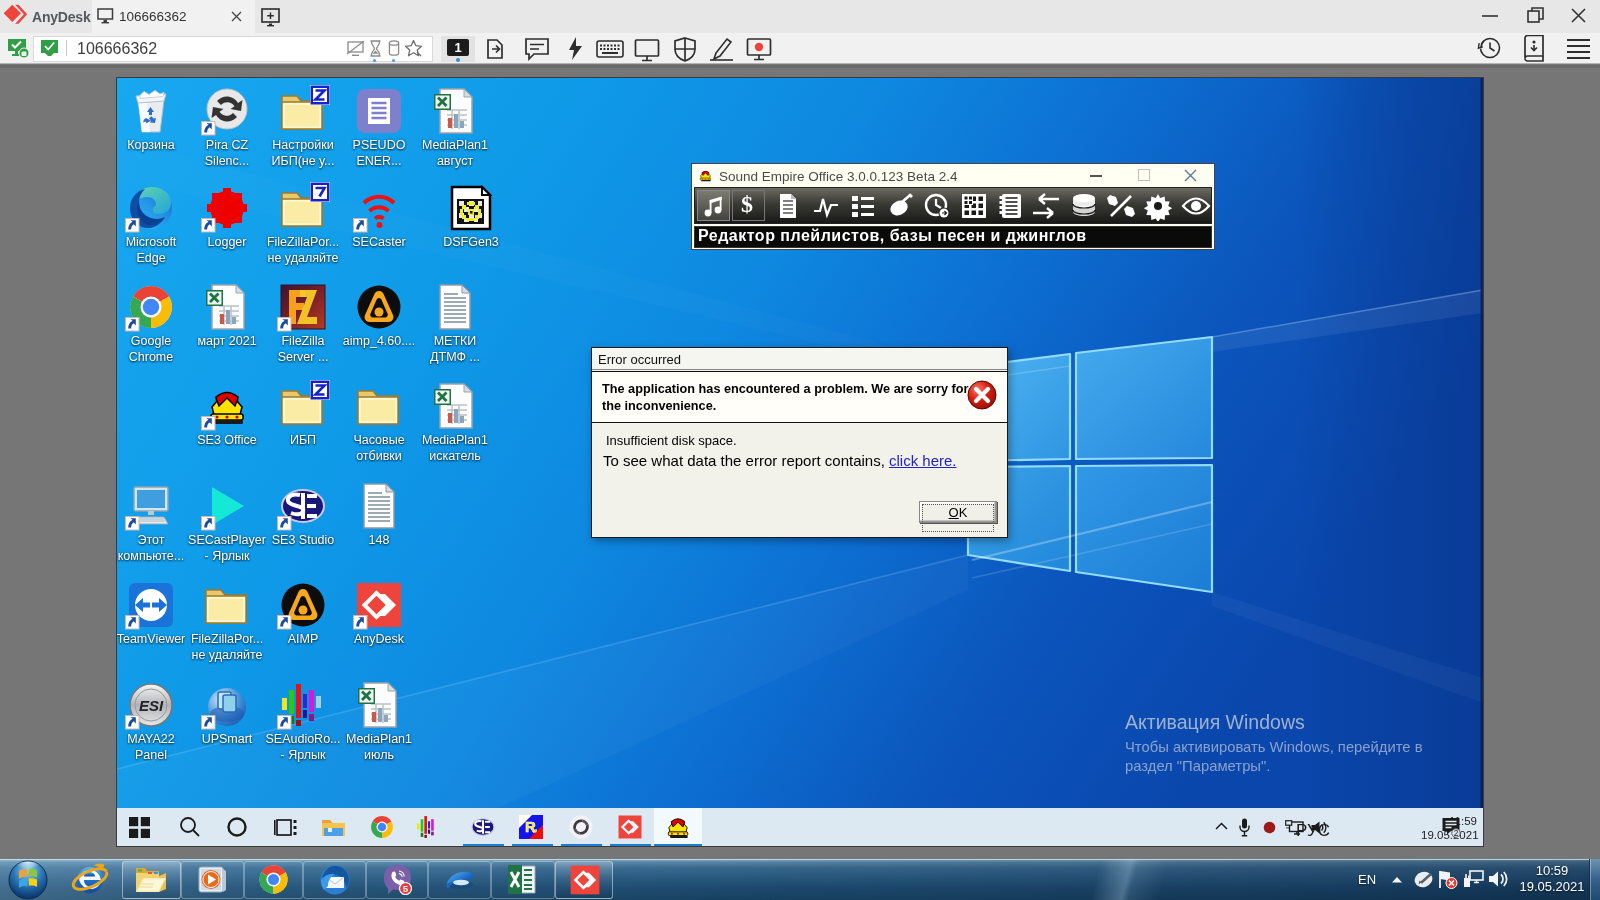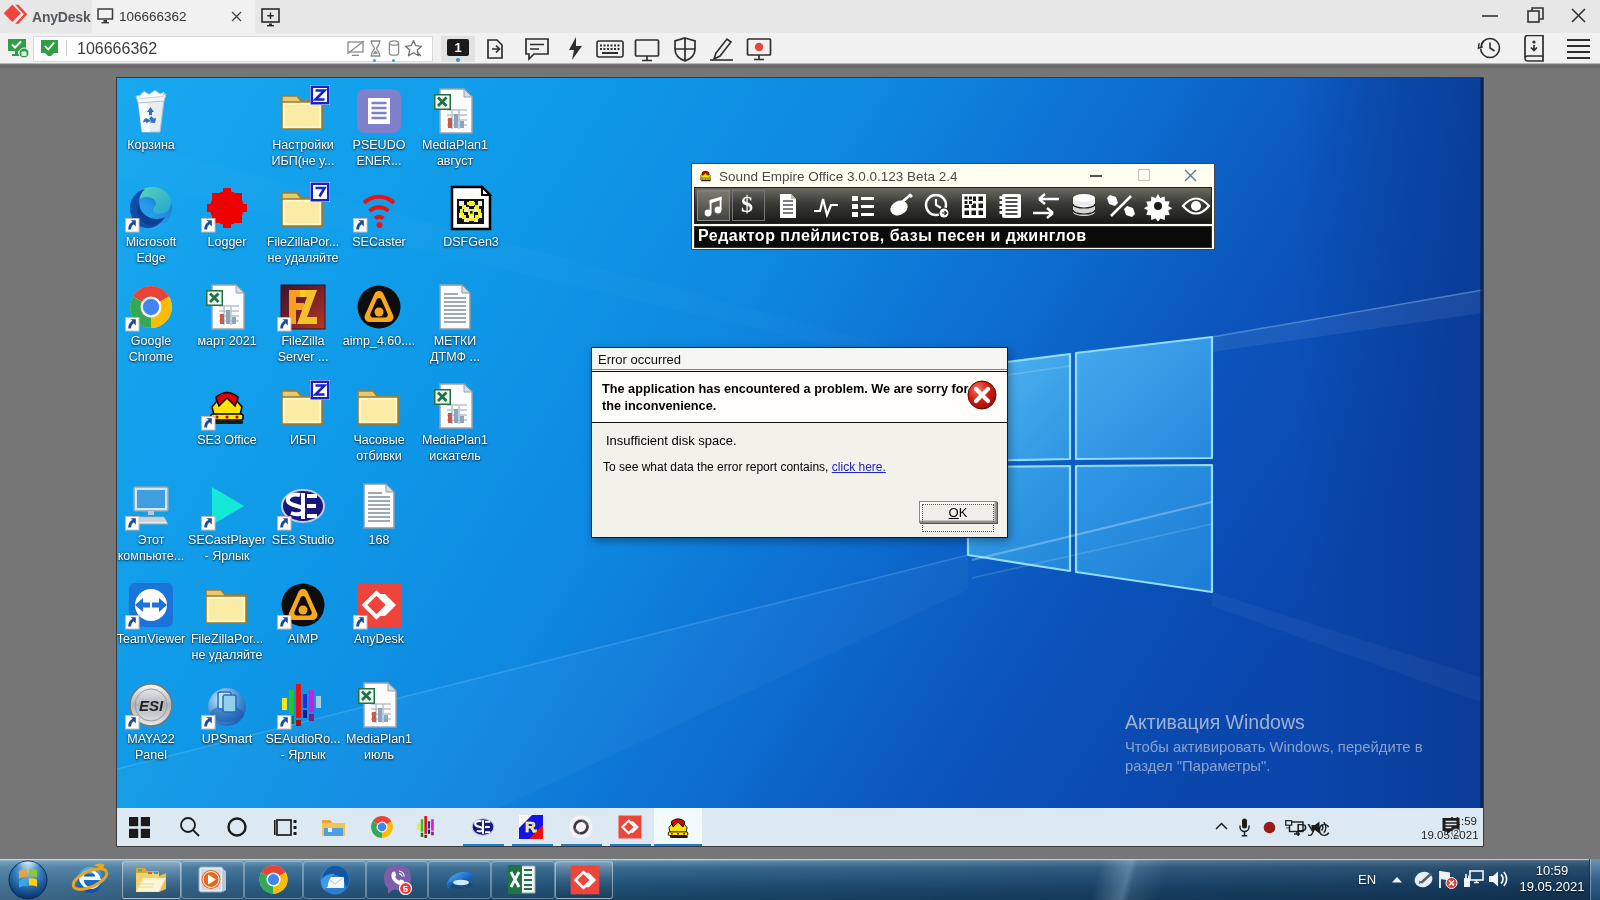--- a/index.html
+++ b/index.html
@@ -476,20 +476,28 @@
         </g>
       </defs>
     </svg>
 
     <div class="dicon" style="left:-16px;top:10px">
         <div class="ic"><svg width="46" height="46">
             <use href="#i-bin"></use>
           </svg></div>
         <div class="lbl">Корзина</div>
       </div>
+    <div class="dicon" style="left:60px;top:10px">
+        <div class="ic"><svg width="46" height="46">
+            <use href="#i-refresh"></use>
+          </svg><svg class="scv" width="15" height="15" viewBox="0 0 15 15">
+            <use href="#i-sc"></use>
+          </svg></div>
+        <div class="lbl">Pira CZ<br>Silenc...</div>
+      </div>
     <div class="dicon" style="left:136px;top:10px">
         <div class="ic"><svg width="46" height="46">
             <use href="#i-folder"></use>
           </svg><svg class="abs" style="right:-4px;top:-3px" width="20" height="20">
             <use href="#i-zbadge"></use>
           </svg></div>
         <div class="lbl">Настройки<br>ИБП(не у...</div>
       </div>
     <div class="dicon" style="left:212px;top:10px">
         <div class="ic"><svg width="46" height="46">
@@ -628,21 +636,21 @@
             <use href="#i-se"></use>
           </svg><svg class="scv" width="15" height="15" viewBox="0 0 15 15">
             <use href="#i-sc"></use>
           </svg></div>
         <div class="lbl">SE3 Studio</div>
       </div>
     <div class="dicon" style="left:212px;top:405px">
         <div class="ic"><svg width="46" height="46">
             <use href="#i-txt"></use>
           </svg></div>
-        <div class="lbl">168</div>
+        <div class="lbl">148</div>
       </div>
 
     <div class="dicon" style="left:-16px;top:504px">
         <div class="ic"><svg width="46" height="46">
             <use href="#i-tv"></use>
           </svg><svg class="scv" width="15" height="15" viewBox="0 0 15 15">
             <use href="#i-sc"></use>
           </svg></div>
         <div class="lbl">TeamViewer</div>
       </div>
@@ -834,21 +842,21 @@
             <radialGradient id="redg" cx=".35" cy=".3" r=".85">
               <stop offset="0" stop-color="#f87868"></stop>
               <stop offset=".45" stop-color="#d81e10"></stop>
               <stop offset="1" stop-color="#8a0a04"></stop>
             </radialGradient>
           </defs>
         <circle cx="15" cy="15" r="14" fill="url(#redg)" stroke="#5a0500" stroke-width="1"></circle>
         <path d="M9 9 L21 21 M21 9 L9 21" stroke="#fff" stroke-width="4.2" stroke-linecap="round"></path>
       </svg>
       <div class="abs" style="left:14px;top:85px;font-size:13px;color:#000">Insufficient disk space.</div>
-      <div class="abs" style="left:11px;top:112px;font-size:12px;color:#000">To see what data the error report contains, <span style="color:#2222cc;text-decoration:underline">click here.</span></div>
+      <div class="abs" style="left:11px;top:104px;font-size:15px;color:#000">To see what data the error report contains, <span style="color:#2222cc;text-decoration:underline">click here.</span></div>
       <div class="abs" style="left:327px;top:153px;width:78px;height:22px;background:#f0efe8;border:1px solid #888;box-shadow:inset -1.5px -1.5px 0 #9a9a94, inset 1.5px 1.5px 0 #ffffff, 1px 1px 0 #555"></div>
       <div class="abs" style="left:330px;top:156px;width:72px;height:28px;border:1px dotted #555;text-align:center;font-size:13px;color:#000;line-height:15px"><span style="text-decoration:underline">O</span>K</div>
     </div>
 
     <div id="tb10">
       <svg class="abs" style="left:12px;top:9px" width="21" height="21" viewBox="0 0 21 21">
           <g fill="#1b1b1b">
             <rect x="0" y="0" width="9.2" height="9.2"></rect>
             <rect x="11.8" y="0" width="9.2" height="9.2"></rect>
             <rect x="0" y="11.8" width="9.2" height="9.2"></rect>

